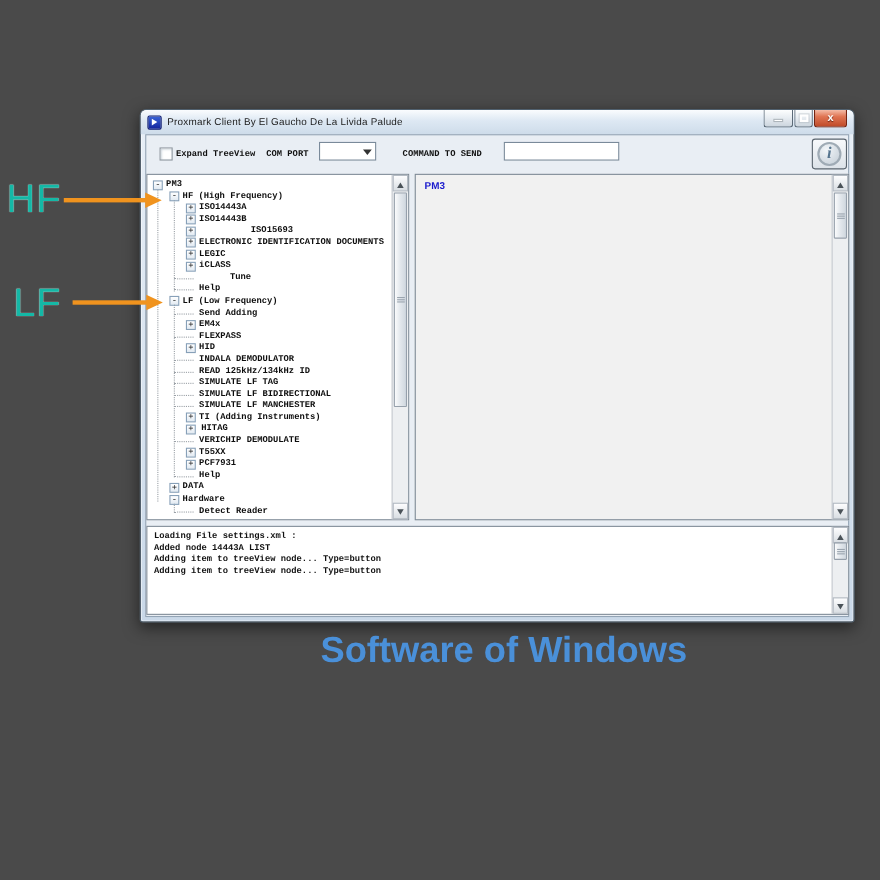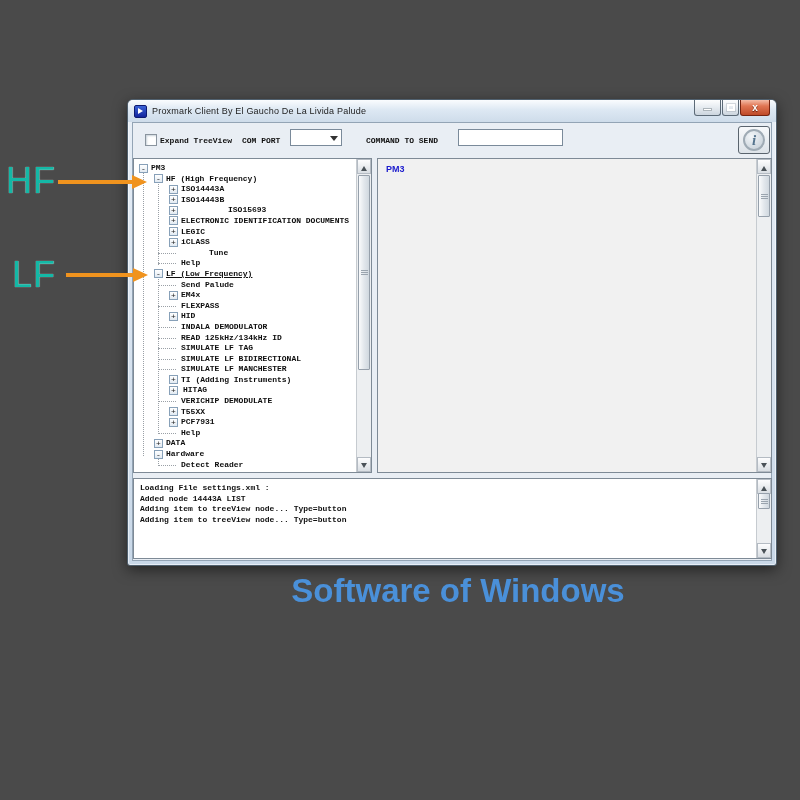--- a/index.html
+++ b/index.html
@@ -205,25 +205,25 @@
           <div class="trow">
             <span class="dash" style="left: 23px;"></span>
             <span class="tlabel" style="left: 46px; margin-left: 28px;">Tune</span>
           </div>
           <div class="trow">
             <span class="dash" style="left: 23px;"></span>
             <span class="tlabel" style="left: 46px;">Help</span>
           </div>
           <div class="trow">
             <span class="ebox" style="left: 19px;">-</span>
-            <span class="tlabel" style="left: 31px; text-decoration: underline;">LF (Low Frequency)</span>
-          </div>
-          <div class="trow">
-            <span class="dash" style="left: 23px;"></span>
-            <span class="tlabel" style="left: 46px;">Send Palude</span>
+            <span class="tlabel" style="left: 31px;">LF (Low Frequency)</span>
+          </div>
+          <div class="trow">
+            <span class="dash" style="left: 23px;"></span>
+            <span class="tlabel" style="left: 46px;">Send Adding</span>
           </div>
           <div class="trow">
             <span class="ebox" style="left: 34px;">+</span>
             <span class="tlabel" style="left: 46px;">EM4x</span>
           </div>
           <div class="trow">
             <span class="dash" style="left: 23px;"></span>
             <span class="tlabel" style="left: 46px;">FLEXPASS</span>
           </div>
           <div class="trow">

